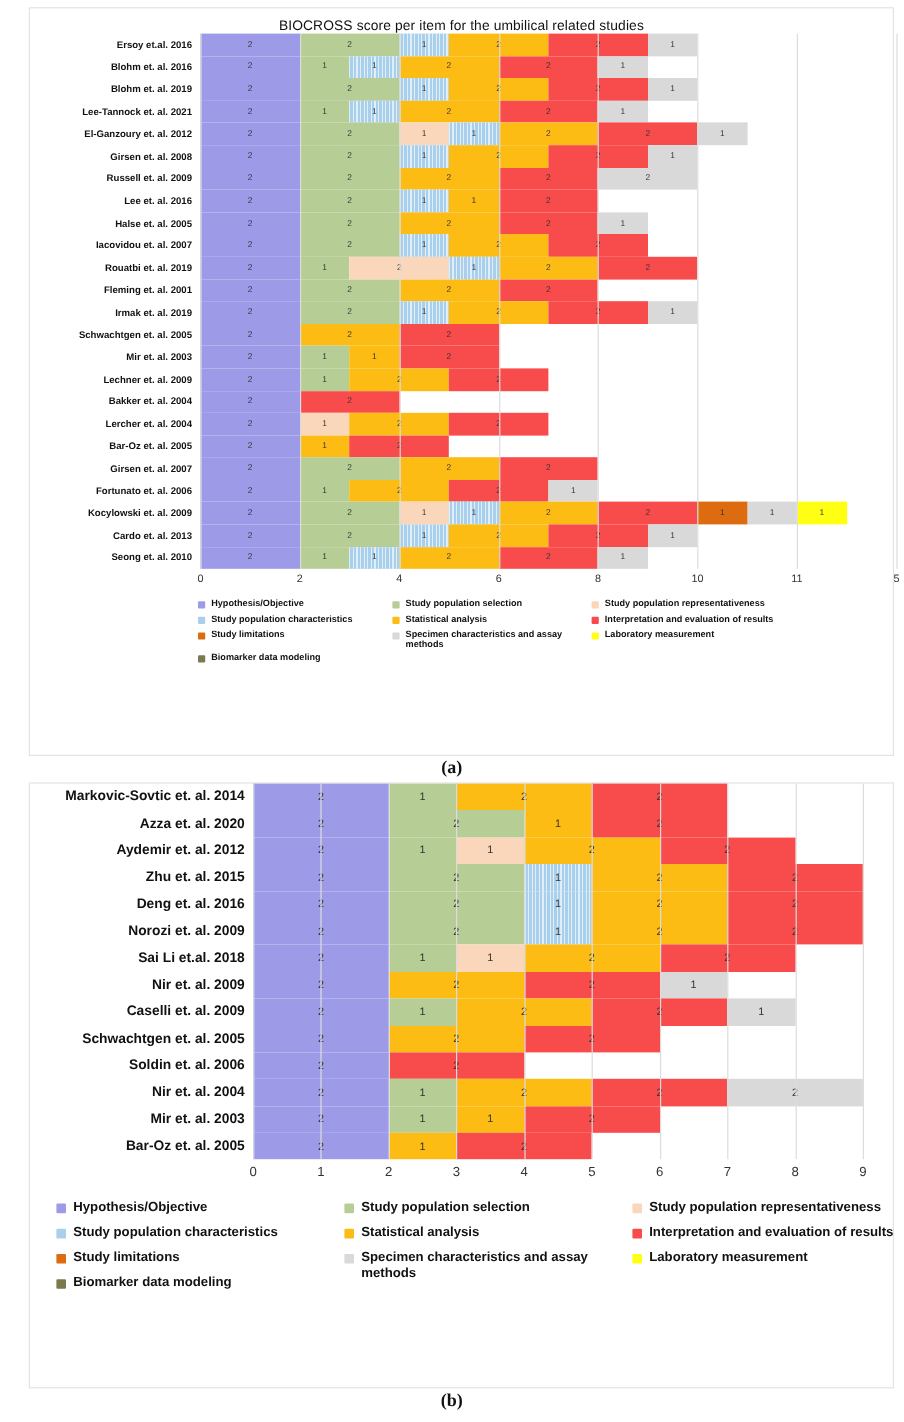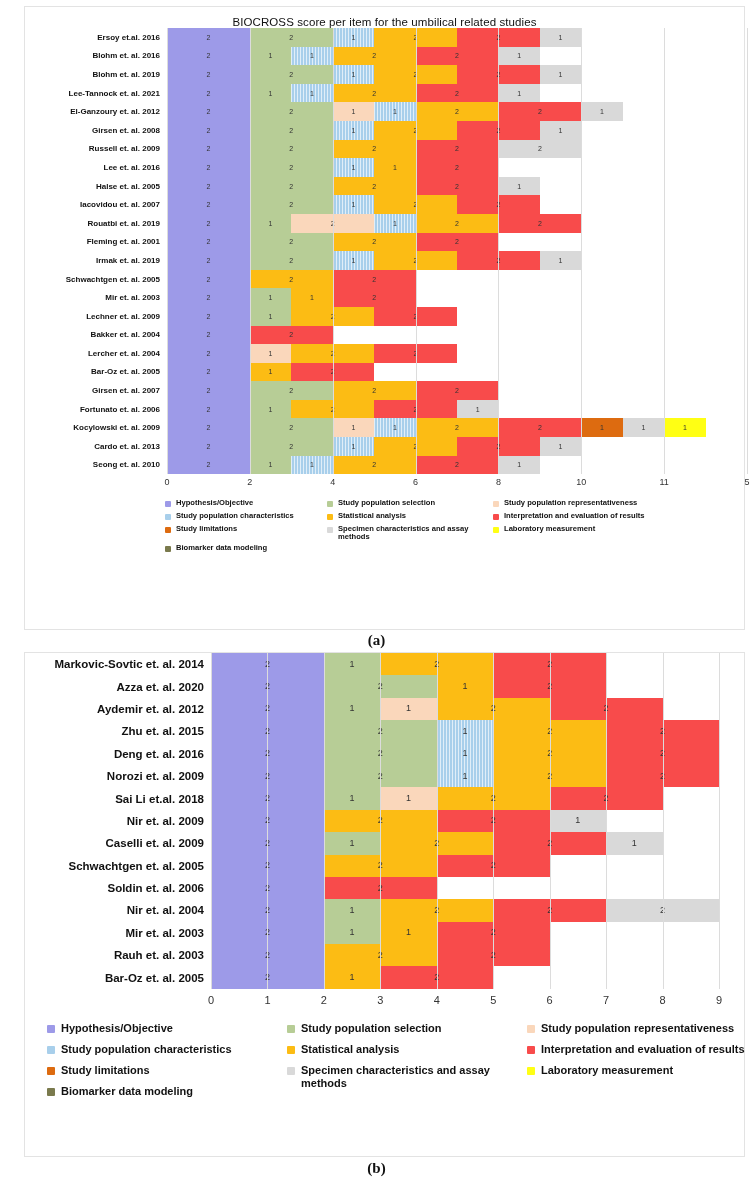--- a/index.html
+++ b/index.html
@@ -847,34 +847,20 @@
           <div class="rowlabel">Mir et. al. 2003</div>
           <div class="bar">
             <div class="seg" style="left: 0px; width: 112.889px; background: rgb(157, 154, 232);">
               <span>2</span>
             </div>
             <div class="seg" style="left: 112.889px; width: 56.4444px; background: rgb(183, 205, 150);">
               <span>1</span>
             </div>
             <div class="seg" style="left: 169.333px; width: 56.4444px; background: rgb(252, 188, 20);">
               <span>1</span>
-            </div>
-            <div class="seg" style="left: 225.778px; width: 112.889px; background: rgb(248, 75, 75);">
-              <span>2</span>
-            </div>
-          </div>
-        </div>
-        <div class="row">
-          <div class="rowlabel">Rauh  et. al. 2003</div>
-          <div class="bar">
-            <div class="seg" style="left: 0px; width: 112.889px; background: rgb(157, 154, 232);">
-              <span>2</span>
-            </div>
-            <div class="seg" style="left: 112.889px; width: 112.889px; background: rgb(252, 188, 20);">
-              <span>2</span>
             </div>
             <div class="seg" style="left: 225.778px; width: 112.889px; background: rgb(248, 75, 75);">
               <span>2</span>
             </div>
           </div>
         </div>
         <div class="row">
           <div class="rowlabel">Bar-Oz et. al. 2005</div>
           <div class="bar">
             <div class="seg" style="left: 0px; width: 112.889px; background: rgb(157, 154, 232);">

